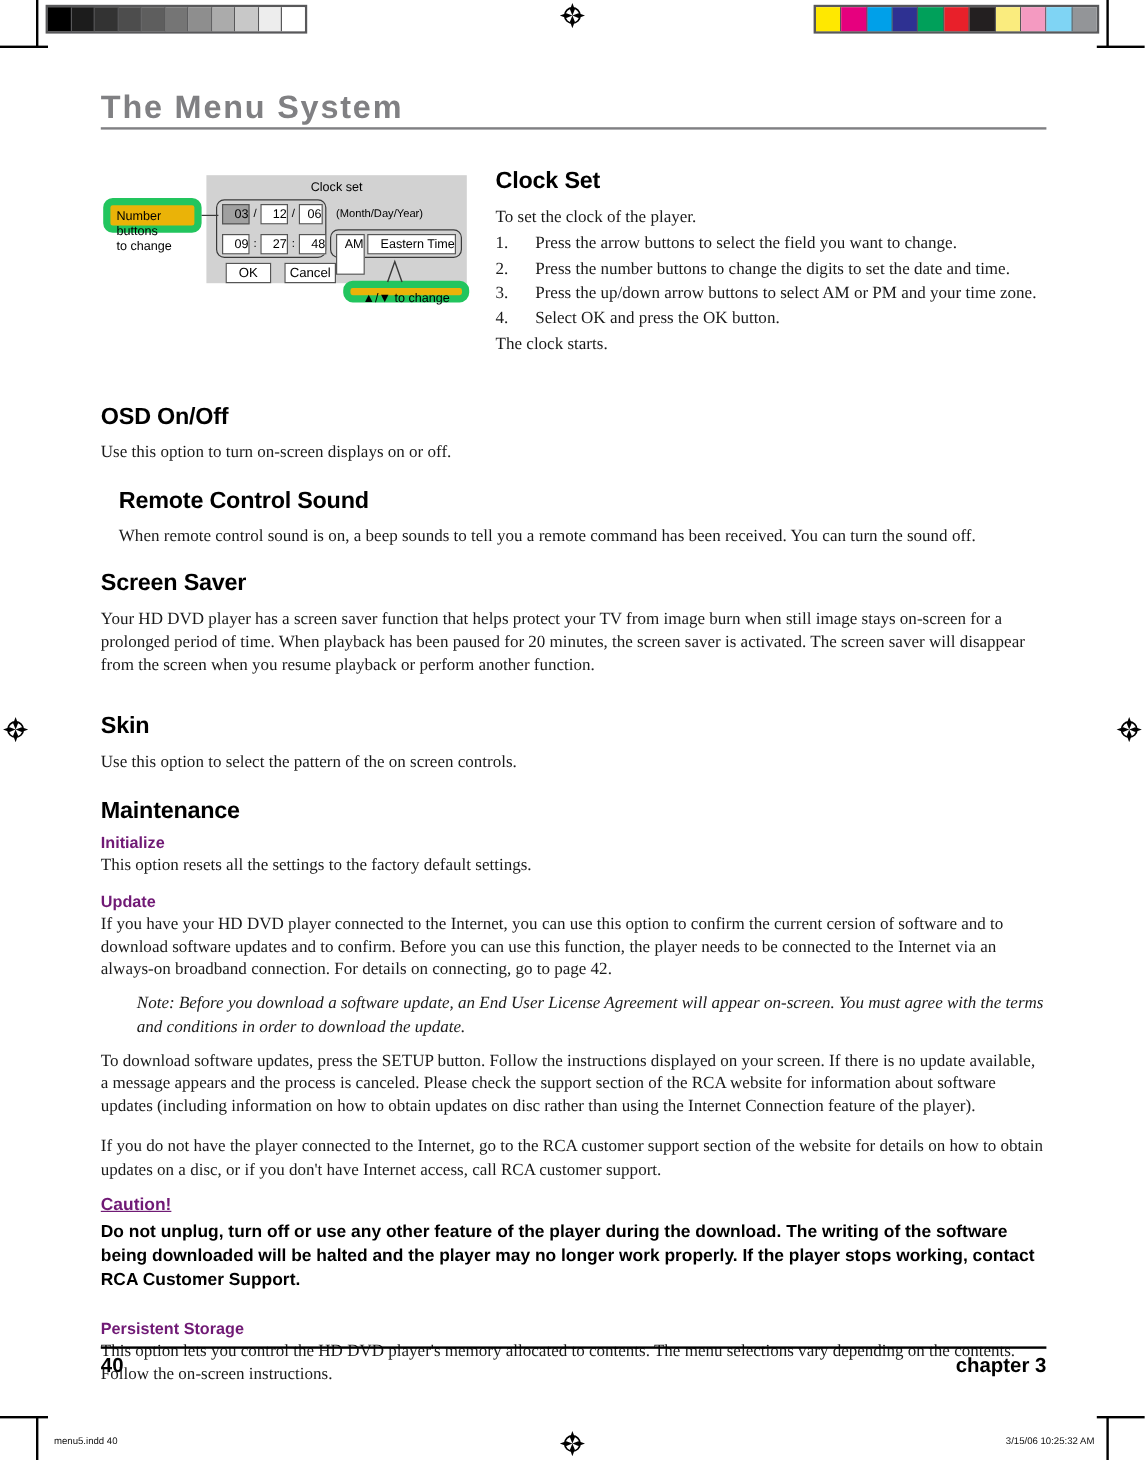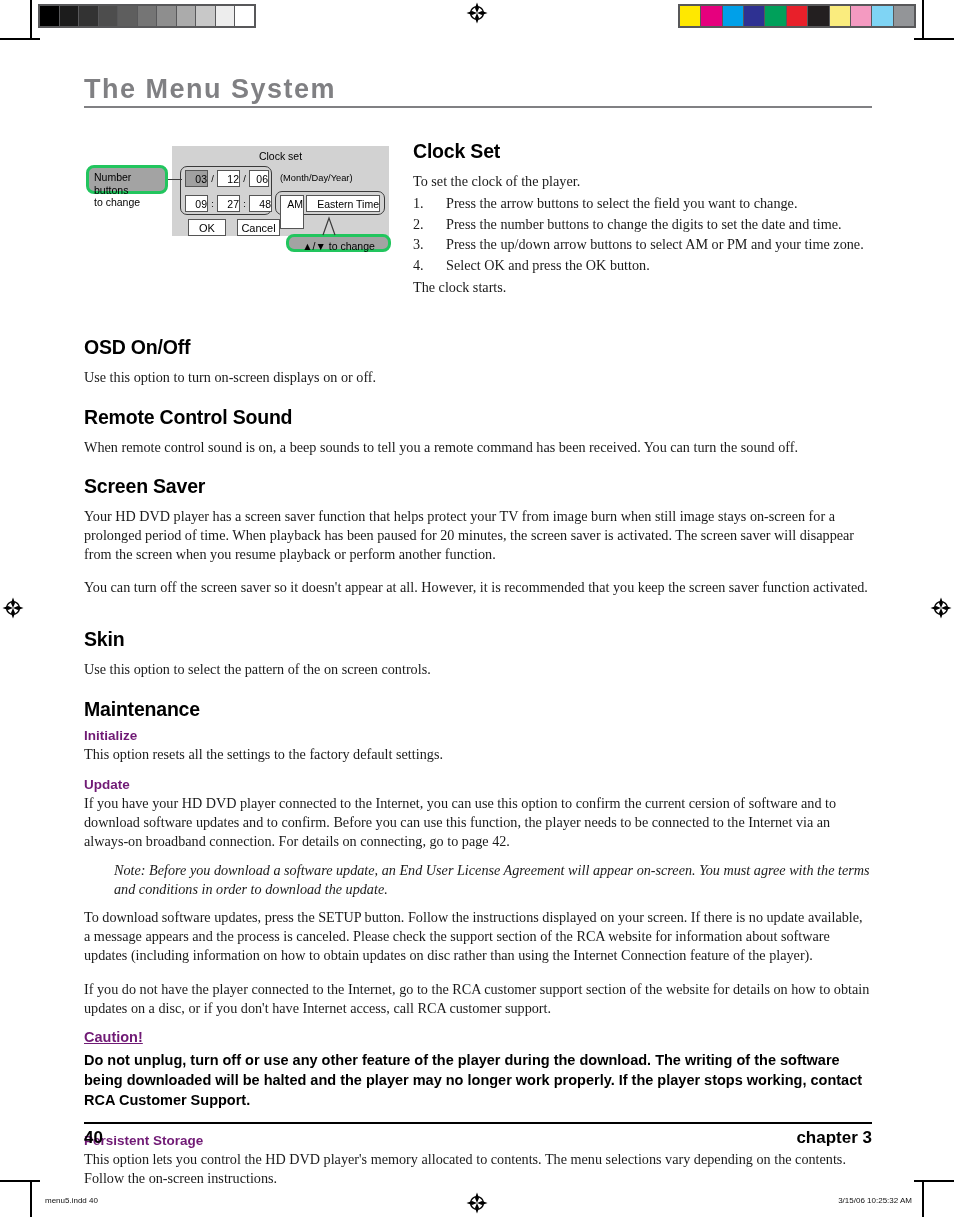--- a/index.html
+++ b/index.html
@@ -235,23 +235,23 @@
     color: #000;
   }
   .fig-label {
     position: absolute;
     font-size: 9.3px;
     color: #000;
     white-space: nowrap;
   }
   .callout {
     position: absolute;
-    border: 3px solid #22c55e;
+    border: 6px solid #22c55e;
     border-radius: 8px;
-    background: #a3a3a3;
+    background: #eab308;
     box-sizing: border-box;
     font-size: 10.5px;
     line-height: 12.5px;
     color: #000;
     padding: 3px 5px;
   }
   .leader {
     position: absolute;
     background: #3a3a3a;
   }
@@ -448,29 +448,28 @@
         </ol>
         <p class="body" style="margin-top:3px;">The clock starts.</p>
       </div>
     </div>
 
     <div style="margin-top:28px;">
       <h2 class="sec">OSD On/Off</h2>
       <p class="body">Use this option to turn on-screen displays on or off.</p>
     </div>
 
-    <div style="margin-top:18px;">
+    <div style="margin-top:18px;margin-left:15px;">
       <h2 class="sec">Remote Control Sound</h2>
       <p class="body">When remote control sound is on, a beep sounds to tell you a remote command has been received. You can turn the sound off.</p>
     </div>
 
     <div style="margin-top:18px;">
       <h2 class="sec">Screen Saver</h2>
       <p class="body">Your HD DVD player has a screen saver function that helps protect your TV from image burn when still image stays on-screen for a prolonged period of time. When playback has been paused for 20 minutes, the screen saver is activated. The screen saver will disappear from the screen when you resume playback or perform another function.</p>
-      <p class="body" style="margin-top:14px;">You can turn off the screen saver so it doesn't appear at all. However, it is recommended that you keep the screen saver function activated.</p>
     </div>
 
     <div style="margin-top:30px;">
       <h2 class="sec">Skin</h2>
       <p class="body">Use this option to select the pattern of the on screen controls.</p>
     </div>
 
     <div style="margin-top:19px;">
       <h2 class="sec" style="margin-bottom:7px;">Maintenance</h2>
 

